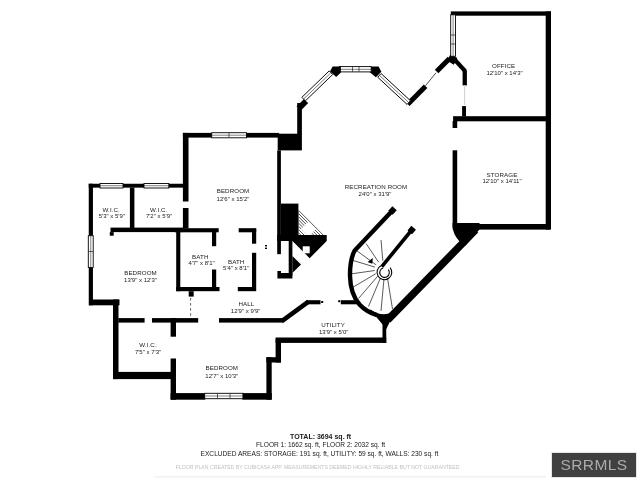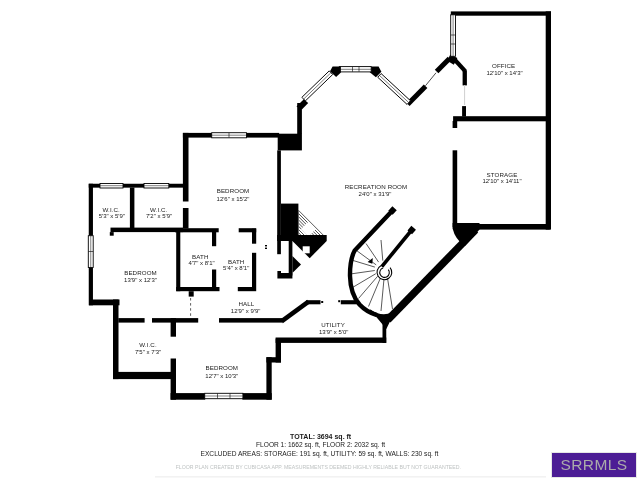--- a/index.html
+++ b/index.html
@@ -304,16 +304,16 @@
 
 <text x="320.6" y="447.2" text-anchor="middle" style="font-size:6.6px;">FLOOR 1: 1662 sq. ft, FLOOR 2: 2032 sq. ft</text>
 
 <text x="319.5" y="455.8" text-anchor="middle" style="font-size:6.6px;">EXCLUDED AREAS: STORAGE: 191 sq. ft, UTILITY: 59 sq. ft, WALLS: 230 sq. ft</text>
 
 <text x="318.3" y="469.4" text-anchor="middle" style="font-size:5.2px;fill:#bfc3c3;">FLOOR PLAN CREATED BY CUBICASA APP. MEASUREMENTS DEEMED HIGHLY RELIABLE BUT NOT GUARANTEED.</text>
 
 <rect x="155" y="476.4" width="391" height="1" fill="#eaeaea"></rect>
 </svg>
 
-<div style="position:absolute;left:551px;top:452px;width:84px;height:24px;background:#4c1d95;border:1px solid #e6e6e6;display:flex;align-items:center;justify-content:center;">
+<div style="position:absolute;left:551px;top:452px;width:84px;height:24px;background:#404040;border:1px solid #e6e6e6;display:flex;align-items:center;justify-content:center;">
   <span style="font-size:15.5px;color:#ababab;letter-spacing:0.4px;">SRRMLS</span>
 </div>
 </div>
 
 </body></html>

